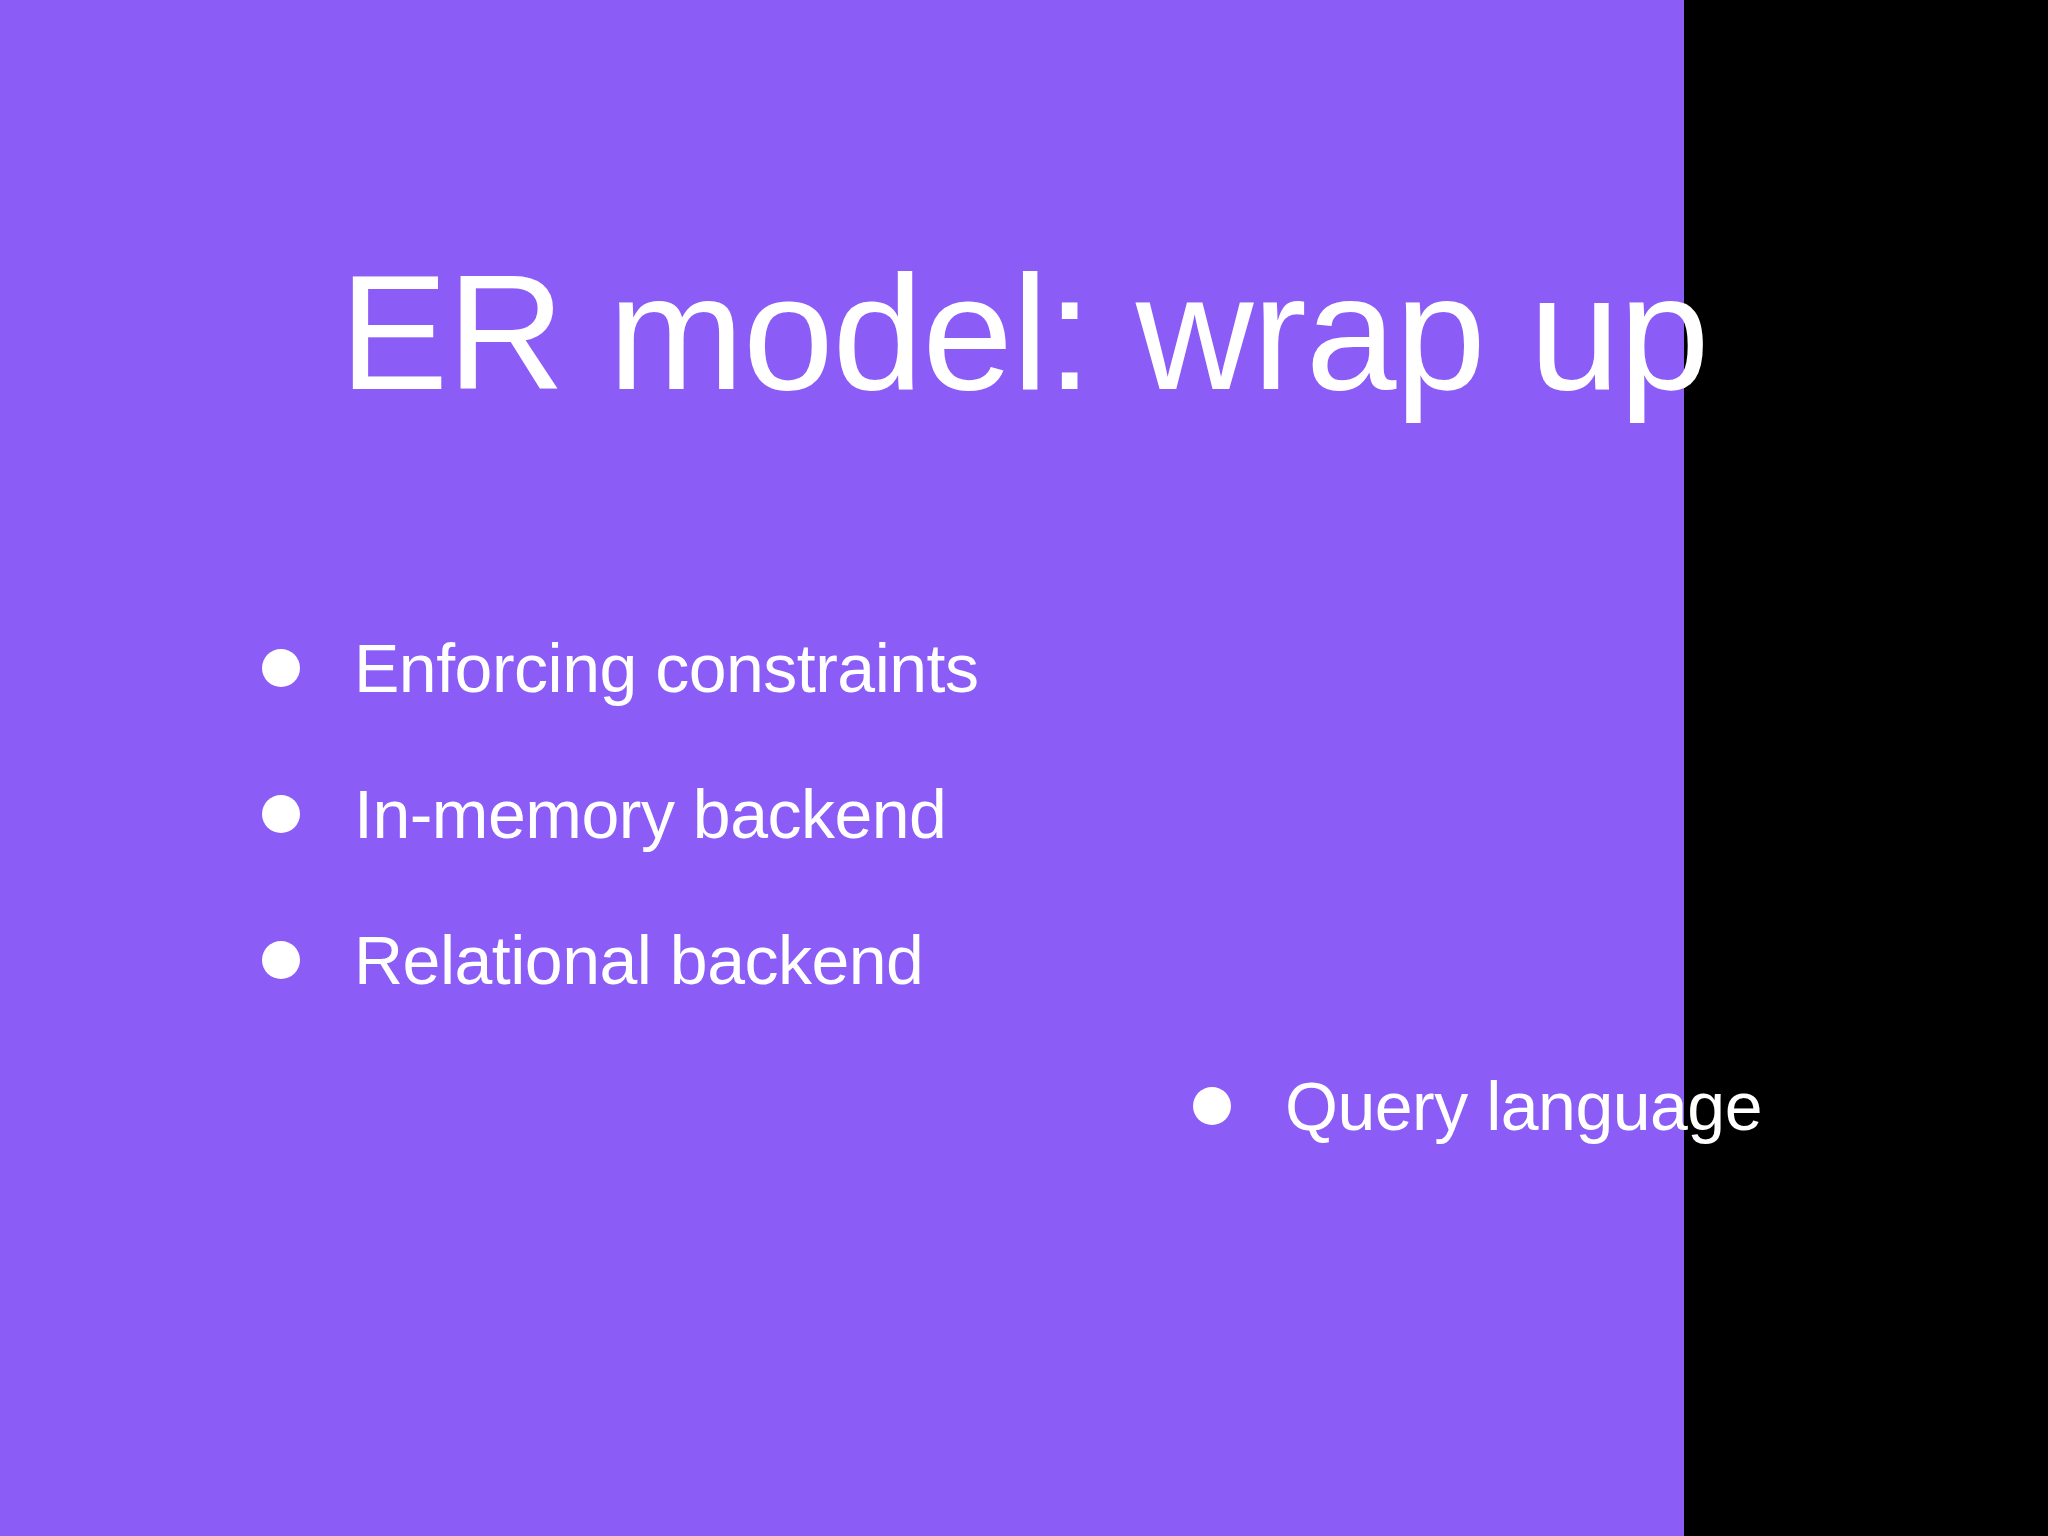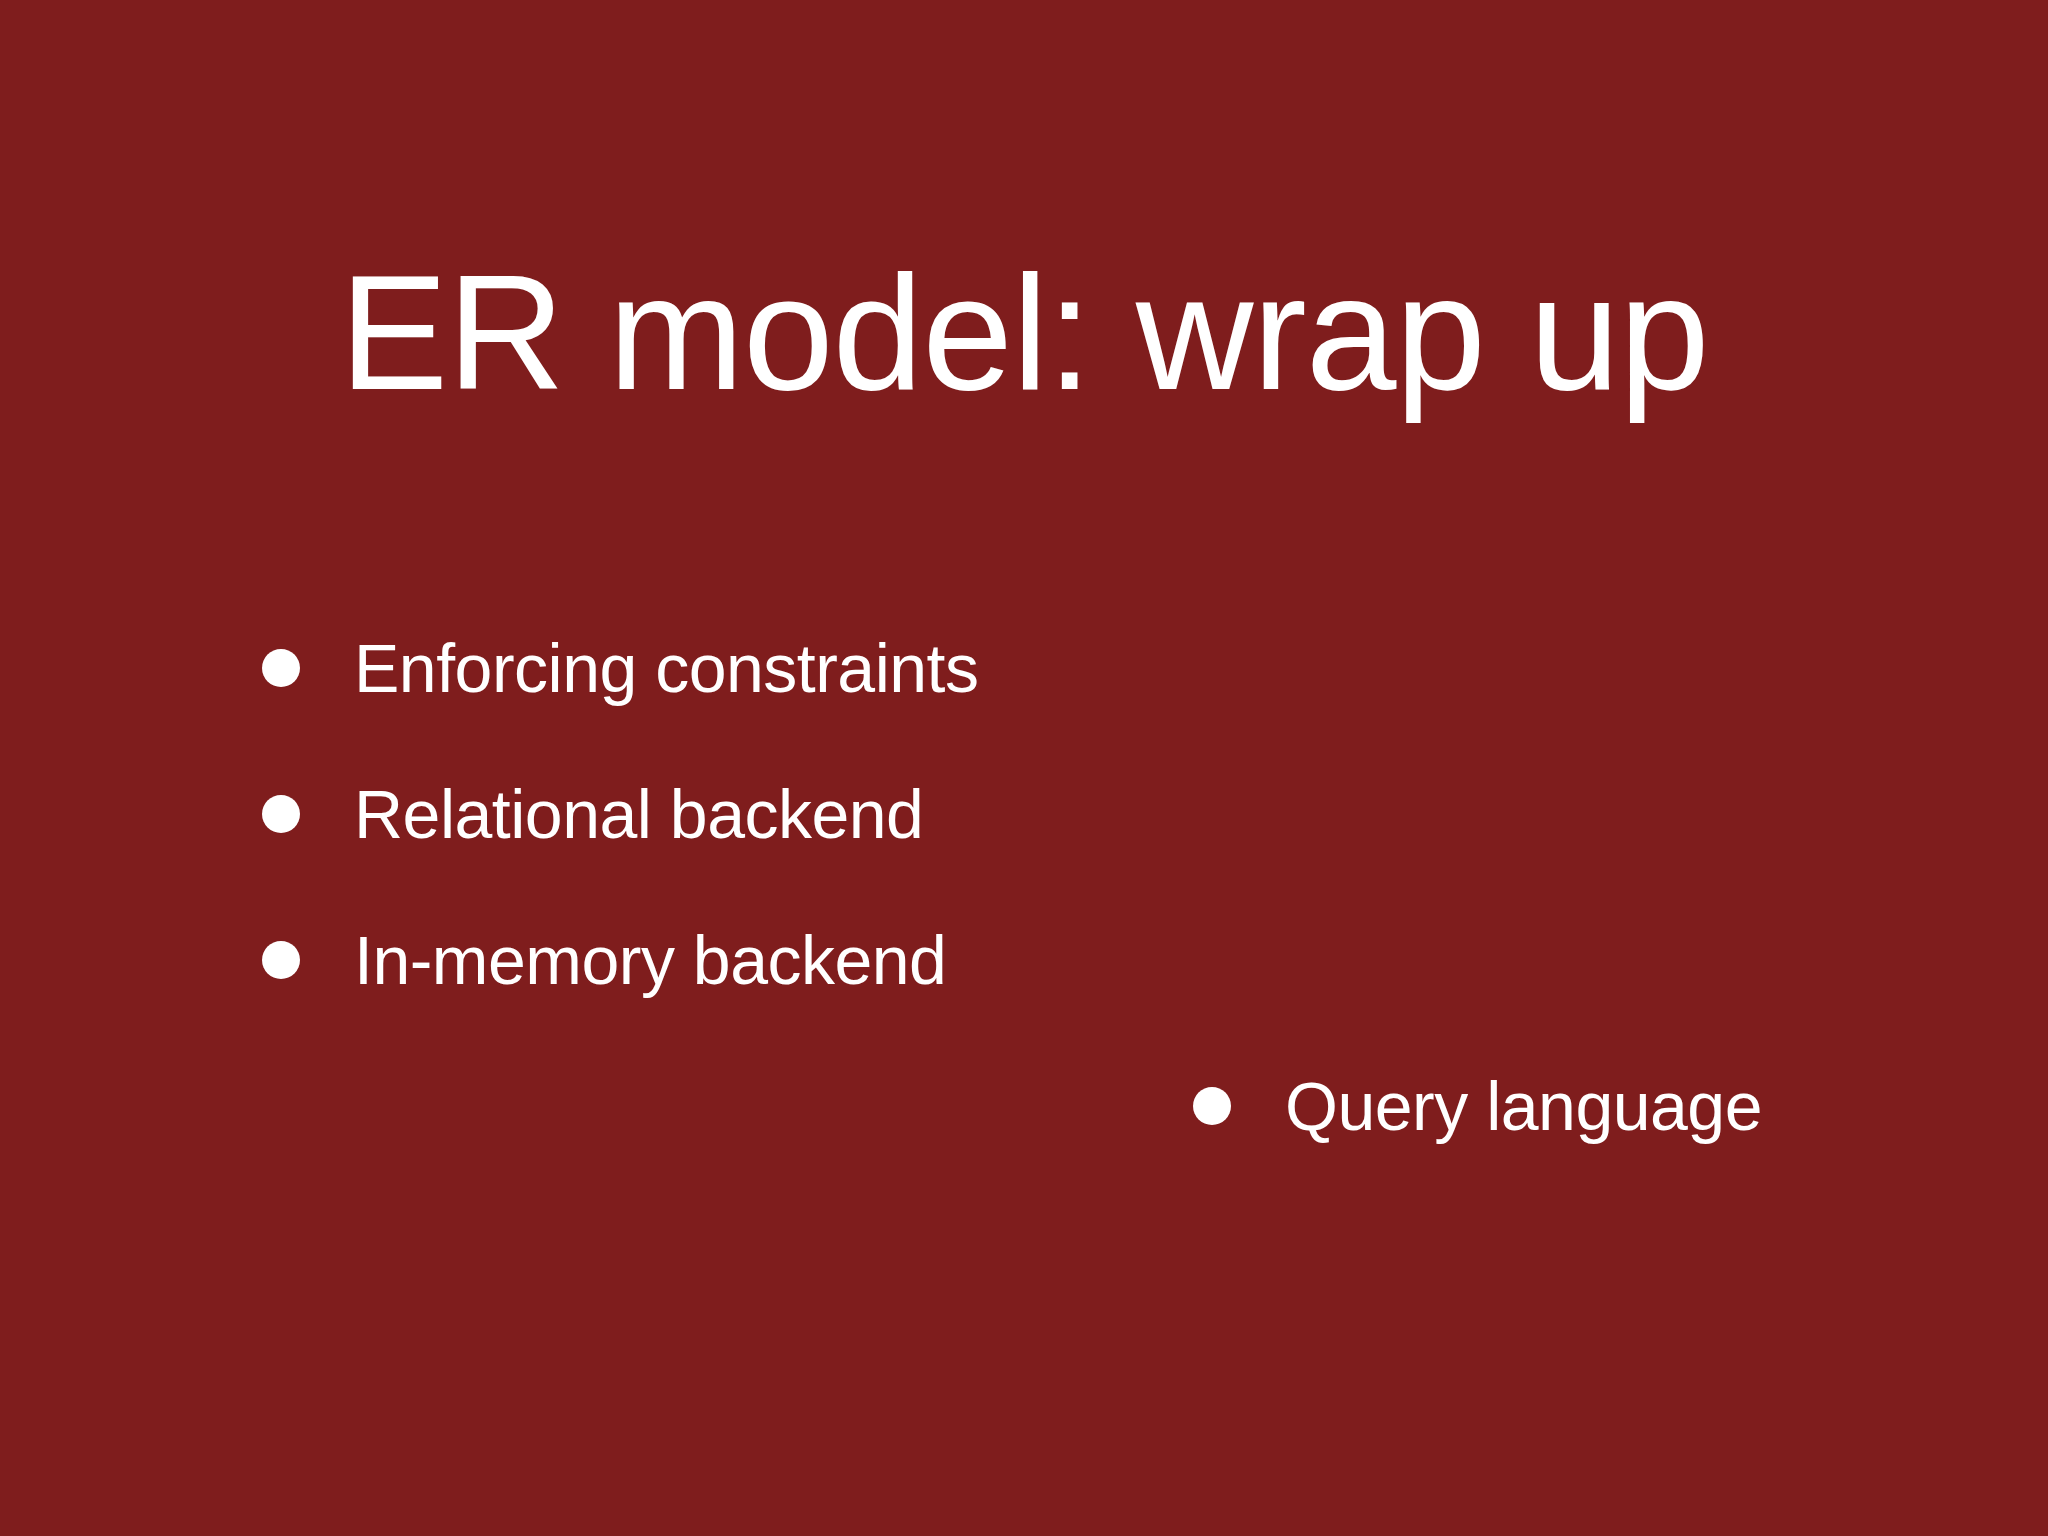--- a/index.html
+++ b/index.html
@@ -9,23 +9,23 @@
   }
   body {
     width: 2048px;
     height: 1536px;
     overflow: hidden;
     font-family: "Liberation Sans", sans-serif;
   }
 
   .slide {
     position: relative;
-    width: 2048px;
+    width: 1684px;
     height: 1536px;
-    background: #7f1d1d;
+    background: #8b5cf6;
     color: #ffffff;
     -webkit-font-smoothing: antialiased;
   }
 
   .slide-title {
     position: absolute;
     left: 0;
     top: 142px;
     width: 2048px;
     text-align: center;
@@ -87,26 +87,26 @@
 
   <ul class="bullet-list">
 
     <li class="bullet-item">
       <span class="bullet-dot"></span>
       <span class="bullet-text">Enforcing constraints</span>
     </li>
 
     <li class="bullet-item">
       <span class="bullet-dot"></span>
-      <span class="bullet-text">Relational backend</span>
+      <span class="bullet-text">In-memory backend</span>
     </li>
 
     <li class="bullet-item">
       <span class="bullet-dot"></span>
-      <span class="bullet-text">In-memory backend</span>
+      <span class="bullet-text">Relational backend</span>
     </li>
 
     <li class="bullet-item">
       <span class="bullet-dot"></span>
       <span class="bullet-text">Query language</span>
     </li>
 
   </ul>
 
 </div>

